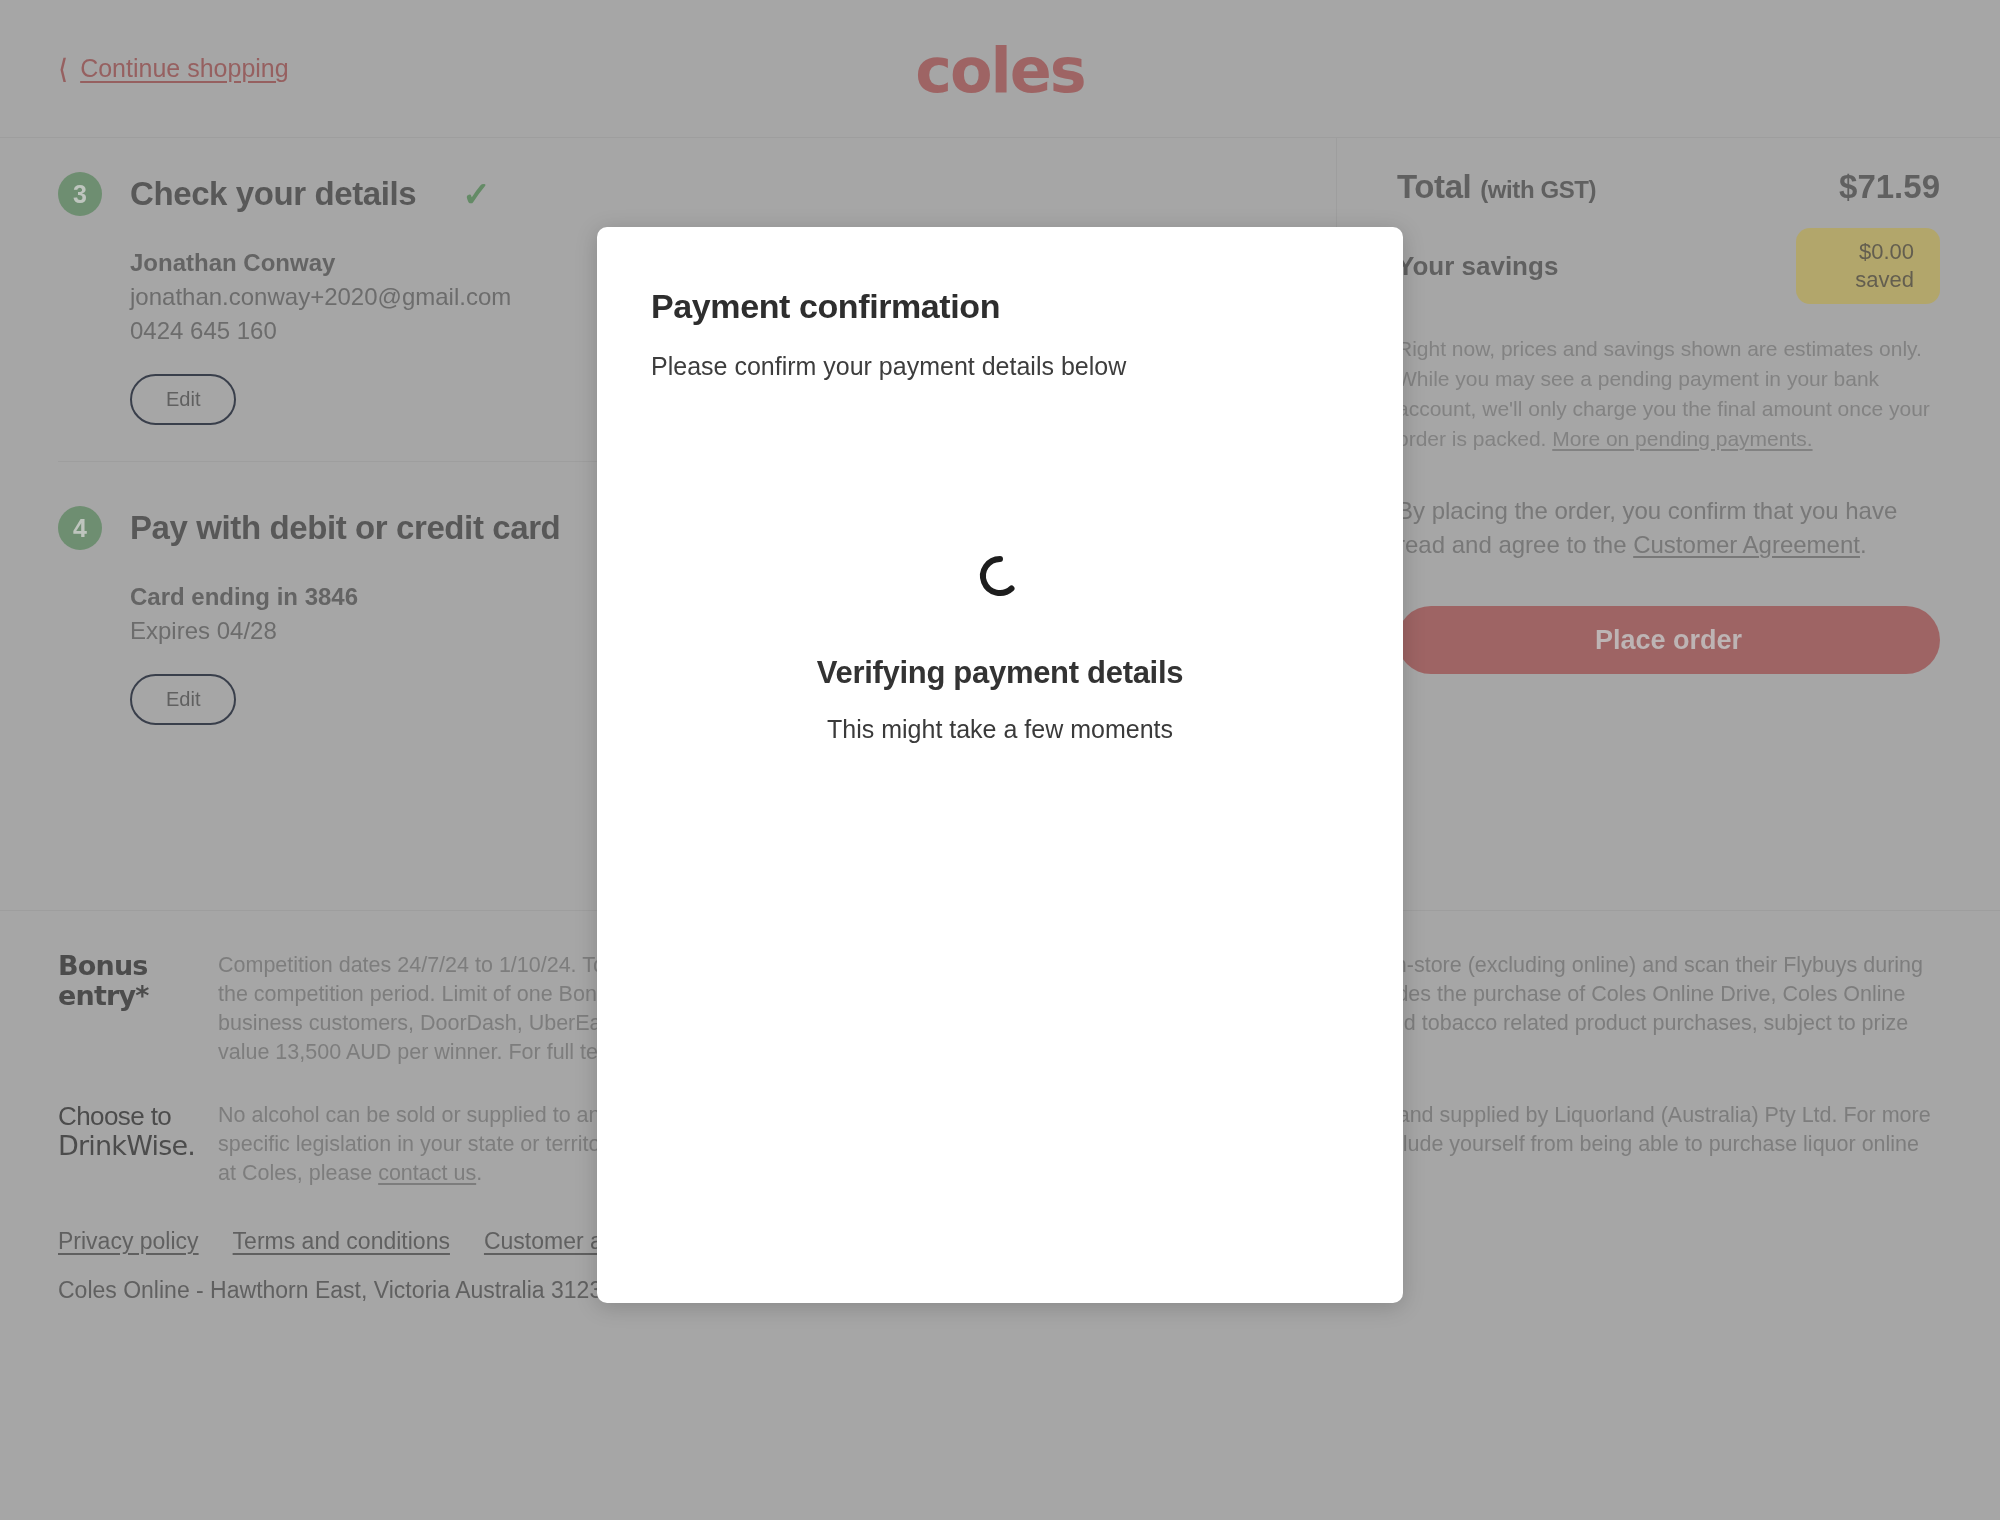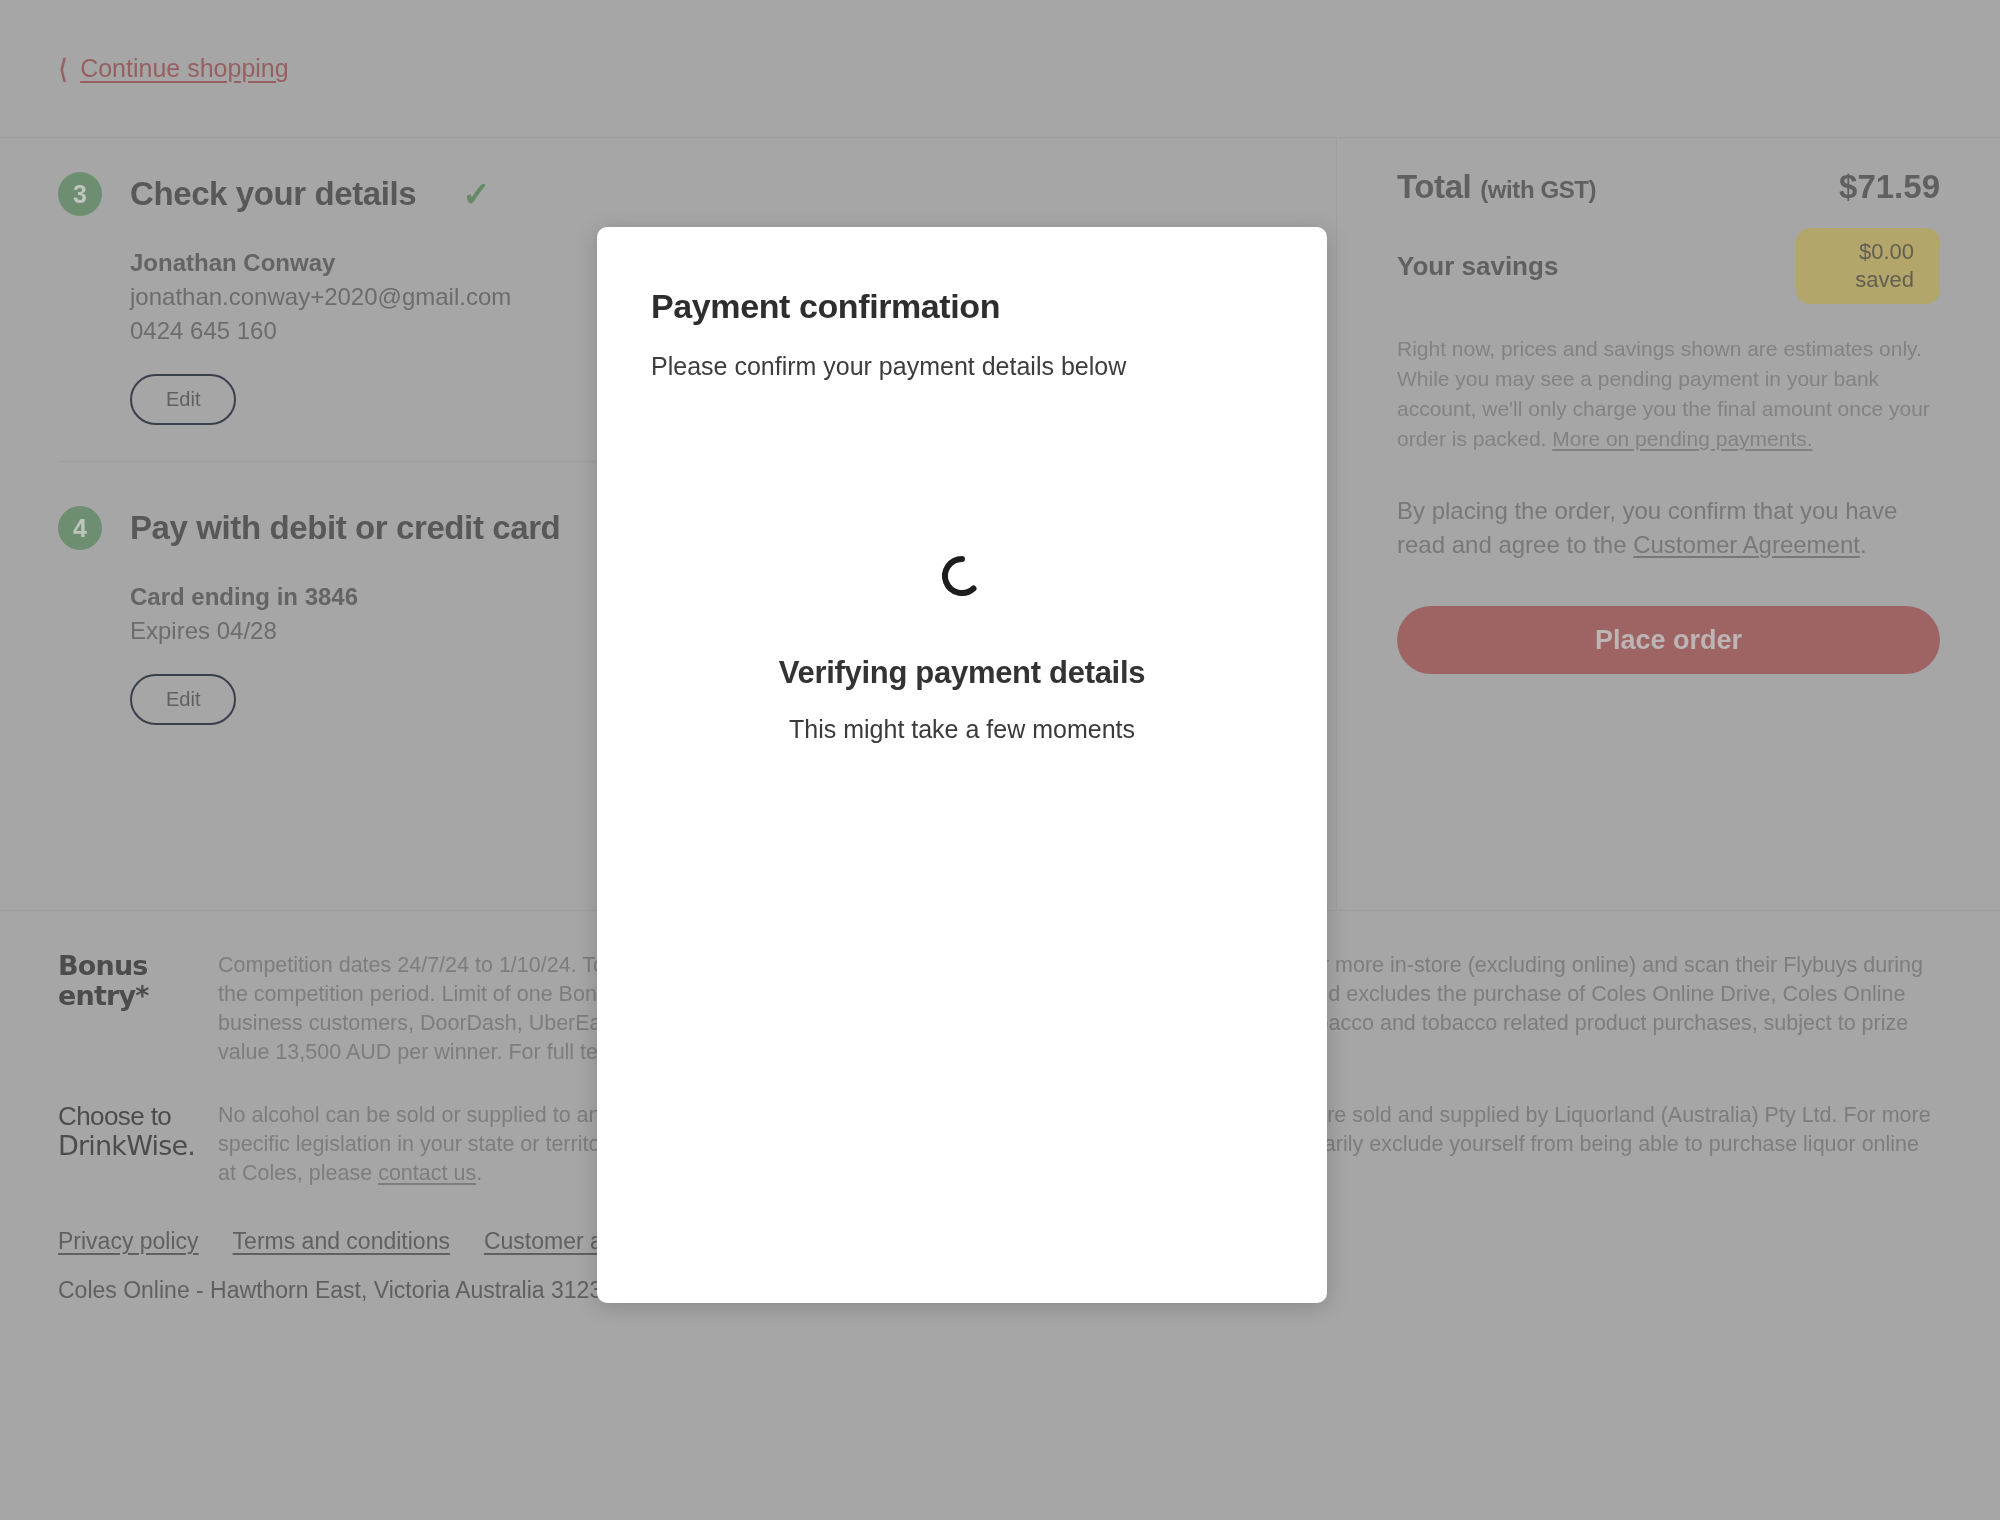--- a/index.html
+++ b/index.html
@@ -292,21 +292,21 @@
     inset: 0;
     background: rgba(140,140,140,0.34);
     pointer-events: none;
   }
 
   
   #modal {
     position: absolute;
     left: 597px;
     top: 227px;
-    width: 730px;
+    width: 806px;
     height: 1076px;
     background: #ffffff;
     border-radius: 10px;
     box-shadow: 0 4px 22px rgba(0,0,0,0.18);
     box-sizing: border-box;
     padding: 60px 54px 0 54px;
   }
   .modal-title {
     font-size: 34px;
     font-weight: 700;
@@ -344,20 +344,21 @@
 </head>
 <body>
 
 <div id="page-root">
 
   <div class="site-header">
     <div class="continue-shopping">
       <span class="chev">⟨</span>
       <span class="label">Continue shopping</span>
     </div>
+    <div class="brand-logo">coles</div>
   </div>
 
   <div class="content-wrap">
 
     <div class="main-col">
 
       <div class="step">
         <div class="step-head">
           <div class="step-num">3</div>
           <div class="step-title">Check your details</div>

